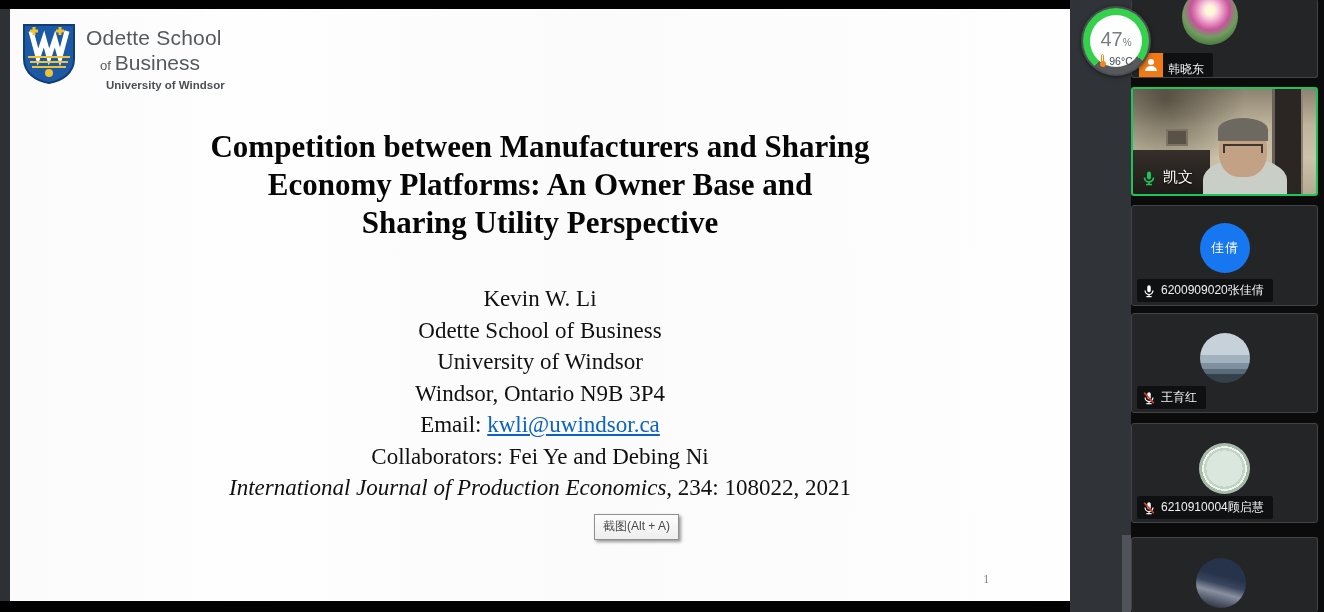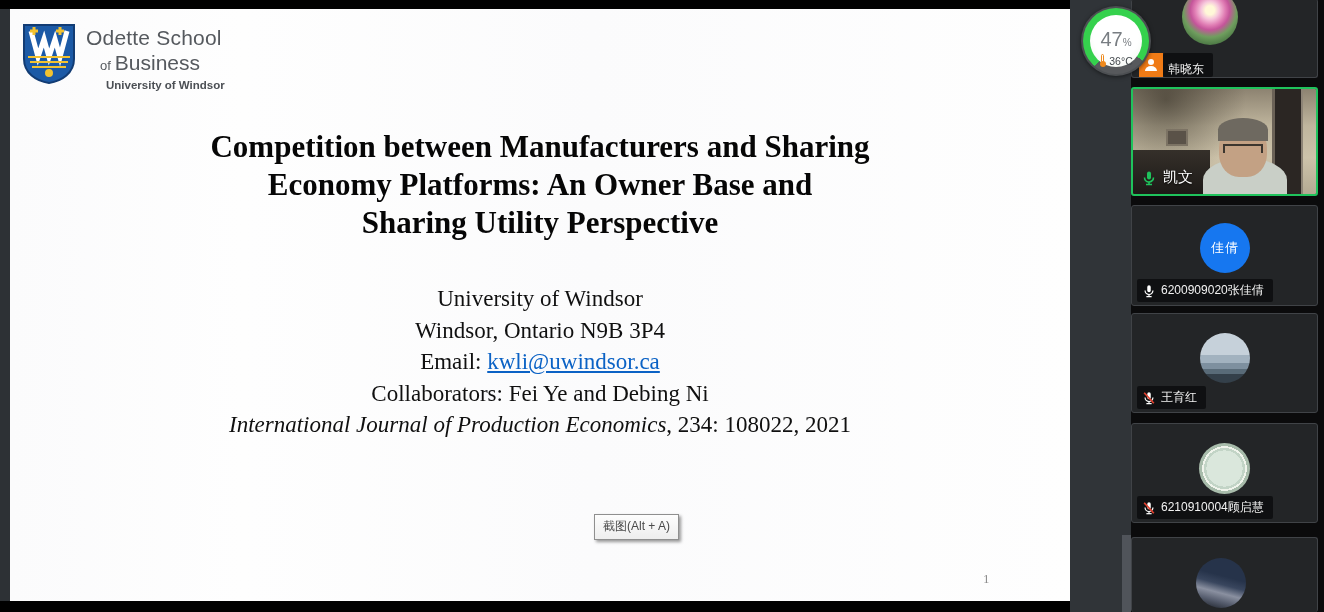--- a/index.html
+++ b/index.html
@@ -126,20 +126,22 @@
         </div>
       </div>
 
       <div class="title-block">
         <div>Competition between Manufacturers and Sharing</div>
         <div>Economy Platforms: An Owner Base and</div>
         <div>Sharing Utility Perspective</div>
       </div>
 
       <div class="info-block">
+        <div>Kevin W. Li</div>
+        <div>Odette School of Business</div>
         <div>University of Windsor</div>
         <div>Windsor, Ontario N9B 3P4</div>
         <div><span>Email: </span><a class="email-link" href="#">kwli@uwindsor.ca</a></div>
         <div>Collaborators: Fei Ye and Debing Ni</div>
         <div><span class="journal-italic">International Journal of Production Economics</span><span>, 234: 108022, 2021</span></div>
       </div>
 
       <div class="tooltip">截图(Alt + A)</div>
       <div class="page-number">1</div>
     </div>
@@ -248,18 +250,18 @@
 
   <div id="monitor-widget">
     <div class="ring"></div>
     <div class="core">
       <div class="pct"><span>47</span><span class="sign">%</span></div>
       <div class="temp-row">
         <span class="thermo">
             <span class="stem"></span>
             <span class="bulb"></span>
           </span>
-        <span class="temp-text">36°C</span>
+        <span class="temp-text">96°C</span>
       </div>
     </div>
   </div>
 
 </div>
 
 </body></html>

